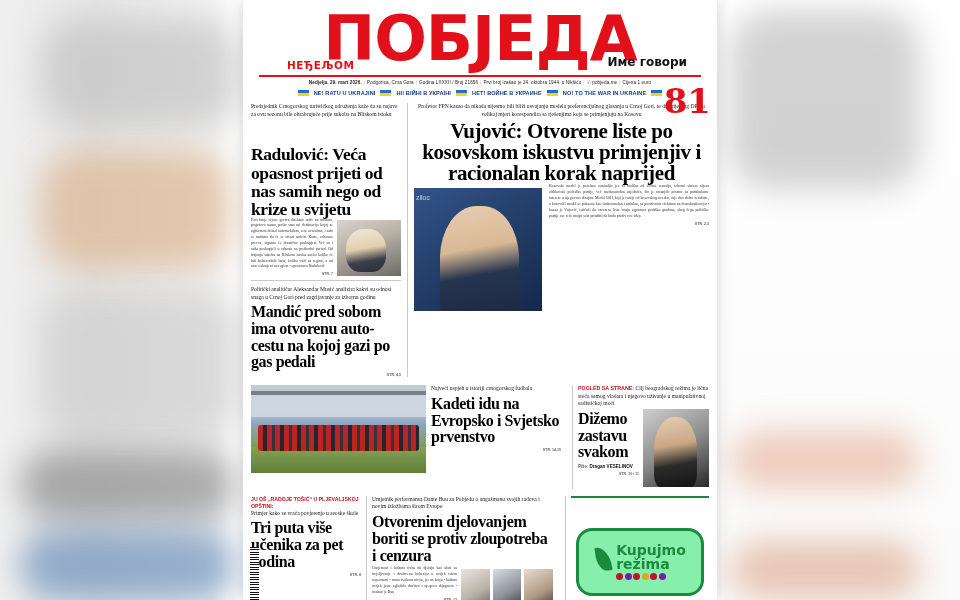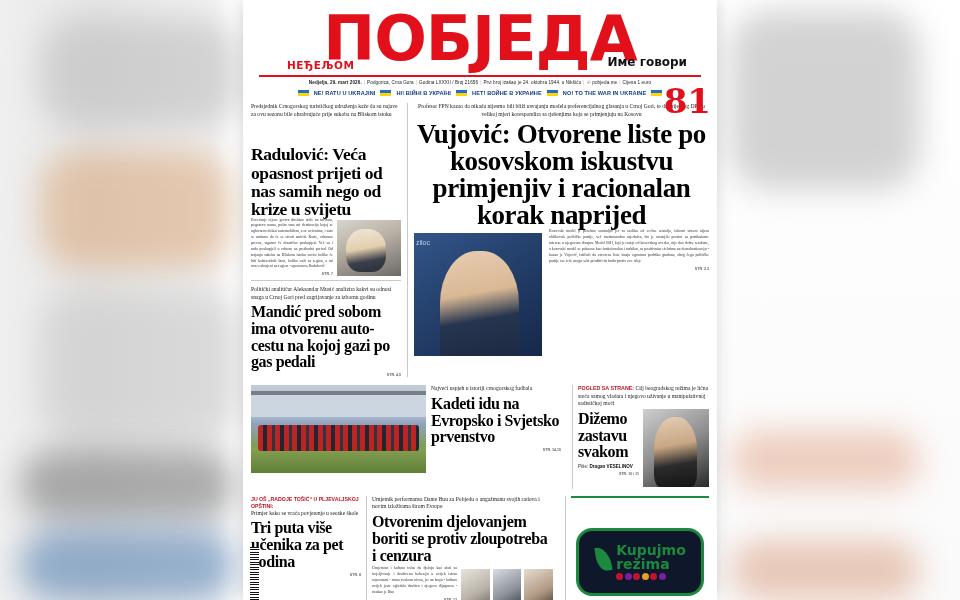--- a/index.html
+++ b/index.html
@@ -90,21 +90,21 @@
   .kicker{
     font-family:"Liberation Serif", serif;
     font-size:5.6px;line-height:1.35;color:#222;text-align:center;
   }
   .kicker.left{text-align:left;}
   h1.hl{
     font-family:"Liberation Serif", serif;
     font-weight:bold;color:#000;margin:3px 0 0;
     text-align:center;line-height:1.0;letter-spacing:-.4px;
   }
-  h1.hl.big{font-size:27px;}
+  h1.hl.big{font-size:21px;}
   h1.hl.left{font-size:17.5px;text-align:left;line-height:1.03;margin-top:27px;}
   h1.hl.mid{font-size:16px;text-align:left;line-height:1.05;}
 
   .body-xs{
     font-family:"Liberation Serif", serif;
     font-size:3.9px;line-height:1.5;color:#333;text-align:justify;
   }
   .pg{font-family:"Liberation Sans", sans-serif;font-size:3.6px;font-weight:bold;color:#666;text-align:right;display:block;margin-top:2px;}
 
   
@@ -177,21 +177,21 @@
   .ph-strip{display:flex;gap:3px;margin-top:3px;}
   .ph-strip div{height:38px;flex:1;}
   .ph-a{background:linear-gradient(150deg,#e8e4de,#b9b2a8 60%,#6e6a64);}
   .ph-b{background:linear-gradient(150deg,#d9dde3,#8b9099 60%,#3c4149);}
   .ph-c{background:linear-gradient(150deg,#e7dcd0,#b19a84 60%,#4a3f36);}
 
   
   .kd-wrap{display:flex;align-items:center;justify-content:center;height:100%;padding-top:4px;}
   .kd{
     width:122px;height:62px;border:3px solid #1b8a3f;border-radius:16px;
-    display:flex;align-items:center;justify-content:center;gap:4px;background:#0f172a;
+    display:flex;align-items:center;justify-content:center;gap:4px;background:#86efac;
   }
   .kd-leaf{width:18px;height:30px;position:relative;flex:none;}
   .kd-leaf:before{
     content:"";position:absolute;left:2px;top:0;width:15px;height:24px;
     background:#1b8a3f;border-radius:0 90% 6% 70%;transform:rotate(-8deg);
   }
   .kd-text{font-family:"DejaVu Sans", sans-serif;font-weight:bold;line-height:1.0;}
   .kd-text .l1{font-size:14px;color:#1b8a3f;}
   .kd-text .l2{font-size:14px;color:#1b8a3f;}
   .kd-dots{display:flex;gap:1.5px;margin-top:2px;}

